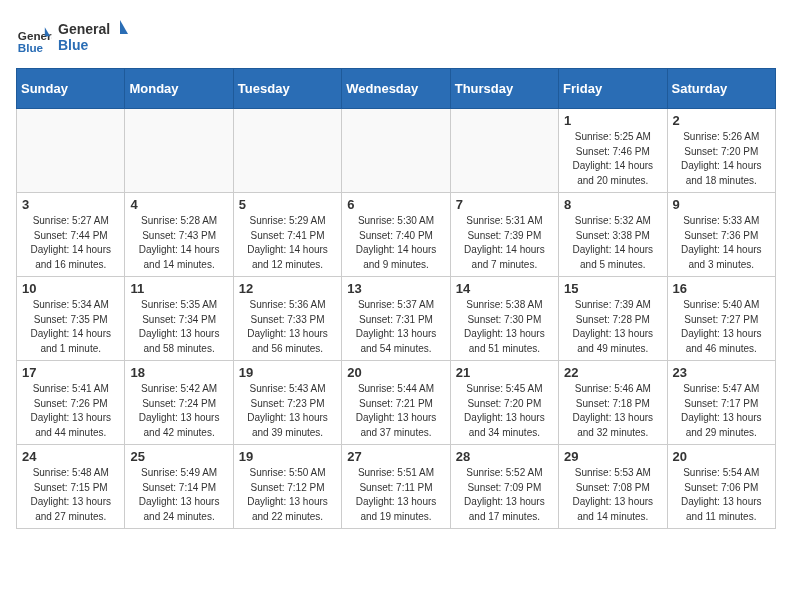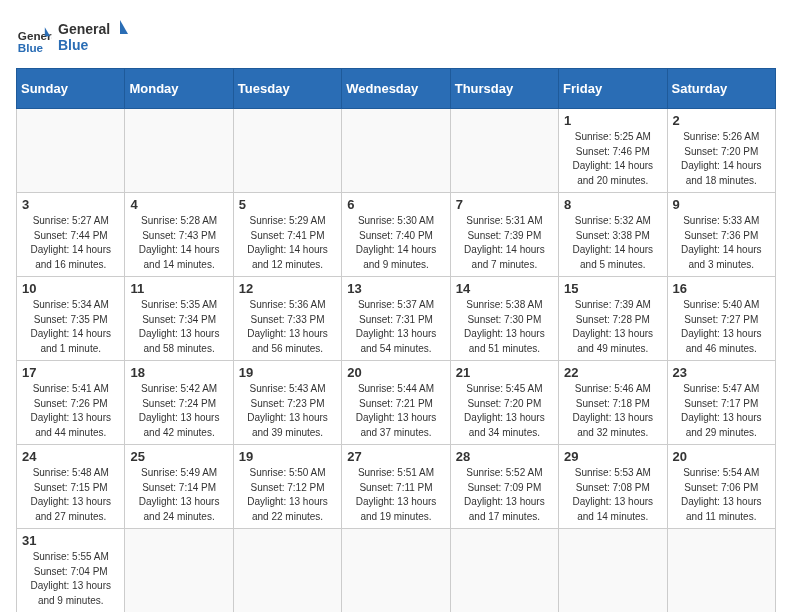--- a/index.html
+++ b/index.html
@@ -304,28 +304,14 @@
 Sunset: 7:08 PM
 Daylight: 13 hours and 14 minutes.</div>
         </td>
         <td>
           <span class="day-num">20</span>
           <div class="day-info">Sunrise: 5:54 AM
 Sunset: 7:06 PM
 Daylight: 13 hours and 11 minutes.</div>
         </td>
       </tr>
-      <tr>
-        <td>
-          <span class="day-num">31</span>
-          <div class="day-info">Sunrise: 5:55 AM
-Sunset: 7:04 PM
-Daylight: 13 hours and 9 minutes.</div>
-        </td>
-        <td class="empty-cell"></td>
-        <td class="empty-cell"></td>
-        <td class="empty-cell"></td>
-        <td class="empty-cell"></td>
-        <td class="empty-cell"></td>
-        <td class="empty-cell"></td>
-      </tr>
     </tbody>
 </table>
 
 </body></html>

